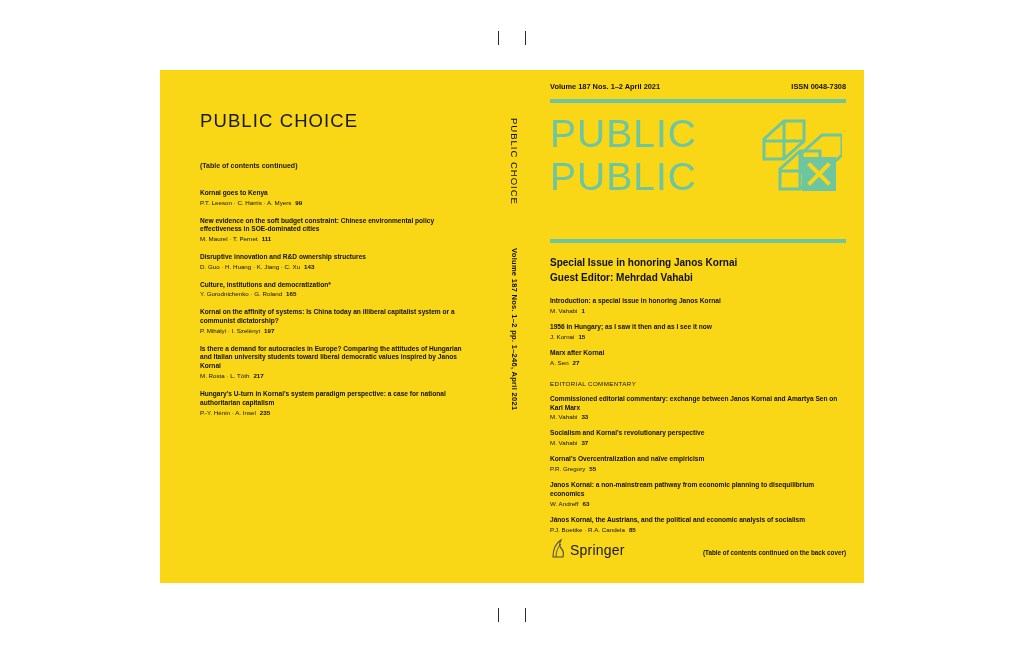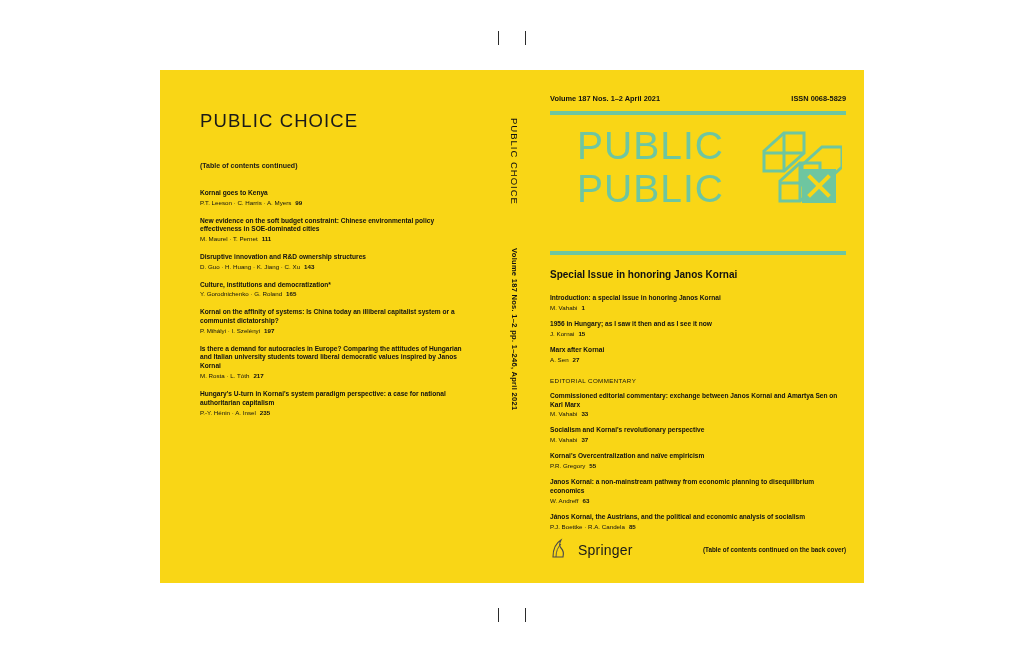--- a/index.html
+++ b/index.html
@@ -110,32 +110,31 @@
     box-sizing: border-box;
     padding: 0 18px 0 18px;
   }
   .fc-topline {
     display: flex;
     justify-content: space-between;
     align-items: baseline;
     font-size: 7.4px;
     font-weight: bold;
     color: #111;
-    padding-top: 24px;
+    padding-top: 12px;
   }
   .rule {
     height: 4px;
     background: #6ec6a0;
     margin-top: 8px;
   }
 
   .masthead-block {
     position: relative;
     height: 132px;
-    margin-left: 27px;
   }
   .masthead {
     position: absolute;
     left: 0;
     top: 12px;
     font-size: 39px;
     line-height: 0.95;
     font-weight: 400;
     letter-spacing: 1px;
     color: #6ec6a0;
@@ -194,21 +193,21 @@
     text-align: right;
     margin-top: 16px;
   }
 
   .springer {
     position: absolute;
     left: 18px;
     bottom: 20px;
     display: flex;
     align-items: center;
-    gap: 8px;
+    gap: 0;
   }
   .springer-name {
     font-size: 14px;
     color: #1a1a1a;
     letter-spacing: 0.2px;
   }
 </style>
 </head>
 <body>
 
@@ -257,21 +256,21 @@
 
   <div class="spine">
     <div class="spine-text spine-title" style="left: 20px; top: 48px; transform: rotate(90deg);">PUBLIC CHOICE</div>
     <div class="spine-text spine-meta" style="left: 19px; top: 178px; transform: rotate(90deg);">Volume 187  Nos. 1–2  pp. 1–246, April 2021</div>
   </div>
 
   <div class="front-cover">
 
     <div class="fc-topline">
       <span>Volume 187   Nos. 1–2   April 2021</span>
-      <span>ISSN 0068-5829</span>
+      <span>ISSN 0048-7308</span>
     </div>
 
     <div class="rule"></div>
 
     <div class="masthead-block">
       <div class="masthead">
         <span>PUBLIC</span>
         <span class="l2">PUBLIC</span>
       </div>
 
@@ -294,20 +293,21 @@
             <line x1="70" y1="54" x2="52" y2="72"></line>
           </g>
         </svg>
       </div>
     </div>
 
     <div class="rule-bottom"></div>
 
     <div class="special-issue">
       <div>Special Issue in honoring Janos Kornai</div>
+      <div>Guest Editor: Mehrdad Vahabi</div>
     </div>
 
     <div class="fc-toc">
       <div class="fc-entry">
         <p class="t">Introduction: a special issue in honoring Janos Kornai</p>
         <p class="a"><span>M. Vahabi</span><span class="pg">1</span></p>
       </div>
       <div class="fc-entry">
         <p class="t">1956 in Hungary; as I saw it then and as I see it now</p>
         <p class="a"><span>J. Kornai</span><span class="pg">15</span></p>

